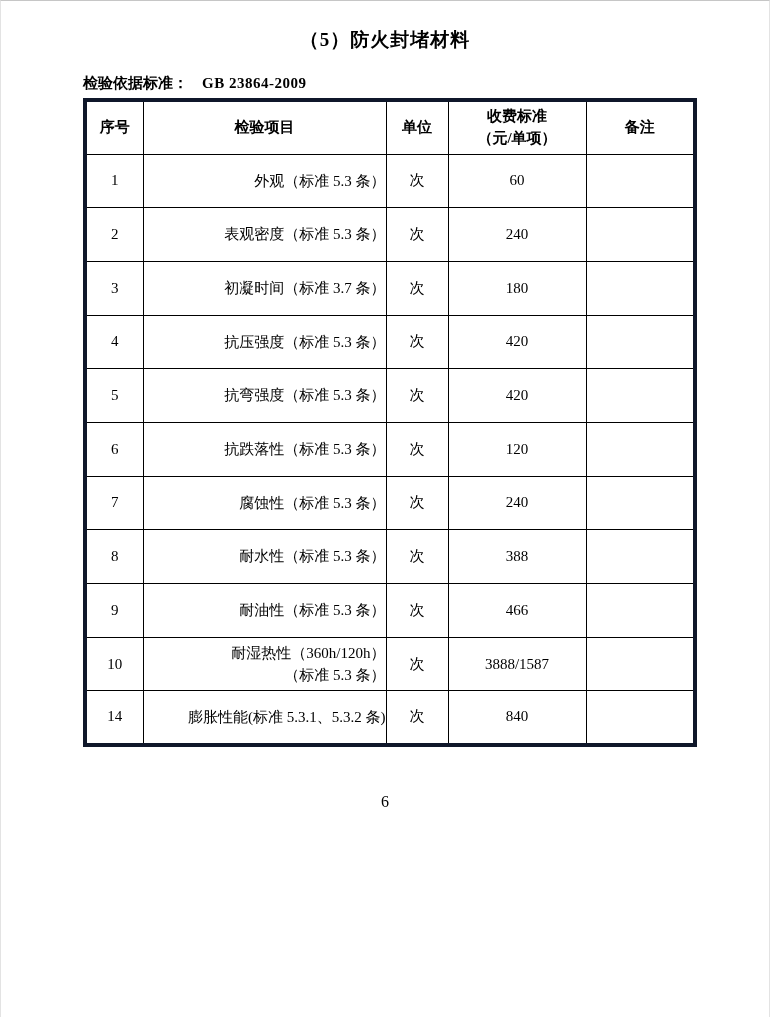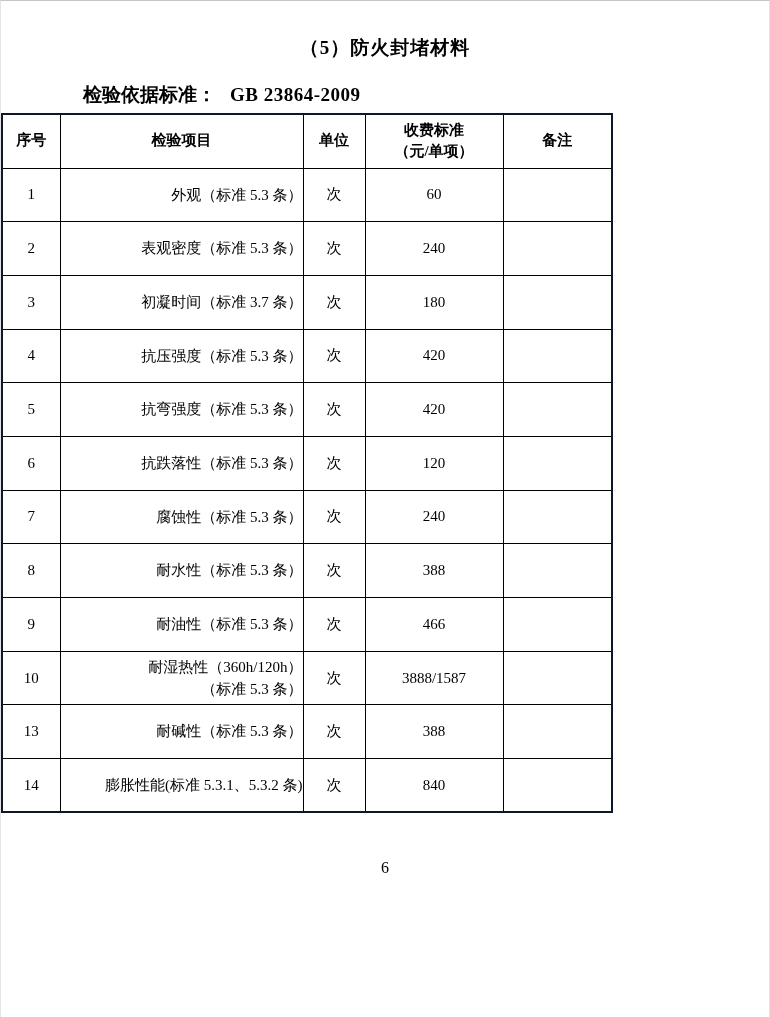--- a/index.html
+++ b/index.html
@@ -19,40 +19,41 @@
     width: 770px;
     height: 1017px;
     box-sizing: border-box;
     background: #ffffff;
     border-top: 1px solid #c6c6c6;
     border-left: 1px solid #e3e3e3;
     border-right: 1px solid #e3e3e3;
   }
   .doc-title {
     margin: 0;
-    padding-top: 34px;
+    padding-top: 26px;
     text-align: center;
     font-size: 19px;
     font-weight: bold;
     letter-spacing: 1px;
   }
   .standard-line {
     margin: 21px 0 5px 82px;
-    font-size: 19px;
+    font-size: 15px;
     font-weight: bold;
   }
   .standard-line .value {
     margin-left: 14px;
     letter-spacing: 0.5px;
   }
   table.fee-table {
+    margin-left: 82px;
     width: 610px;
     border-collapse: collapse;
     table-layout: fixed;
-    border: 2px solid #0f172a;
+    border: 4px solid #0f172a;
   }
   table.fee-table th,
   table.fee-table td {
     border: 1px solid #000000;
     font-size: 15px;
     padding: 0;
     overflow: hidden;
   }
   table.fee-table thead tr { height: 54px; }
   table.fee-table tbody tr { height: 53.7px; }
@@ -180,27 +181,20 @@
       </tr>
       <tr>
         <td class="c-no">10</td>
         <td class="c-item">耐湿热性（360h/120h）
 （标准 5.3 条）</td>
         <td class="c-unit">次</td>
         <td class="c-fee">3888/1587</td>
         <td class="c-remark"></td>
       </tr>
       <tr>
-        <td class="c-no">13</td>
-        <td class="c-item">耐碱性（标准 5.3 条）</td>
-        <td class="c-unit">次</td>
-        <td class="c-fee">388</td>
-        <td class="c-remark"></td>
-      </tr>
-      <tr>
         <td class="c-no">14</td>
         <td class="c-item">膨胀性能(标准 5.3.1、5.3.2 条)</td>
         <td class="c-unit">次</td>
         <td class="c-fee">840</td>
         <td class="c-remark"></td>
       </tr>
     </tbody>
   </table>
 
   <div class="page-number">6</div>

